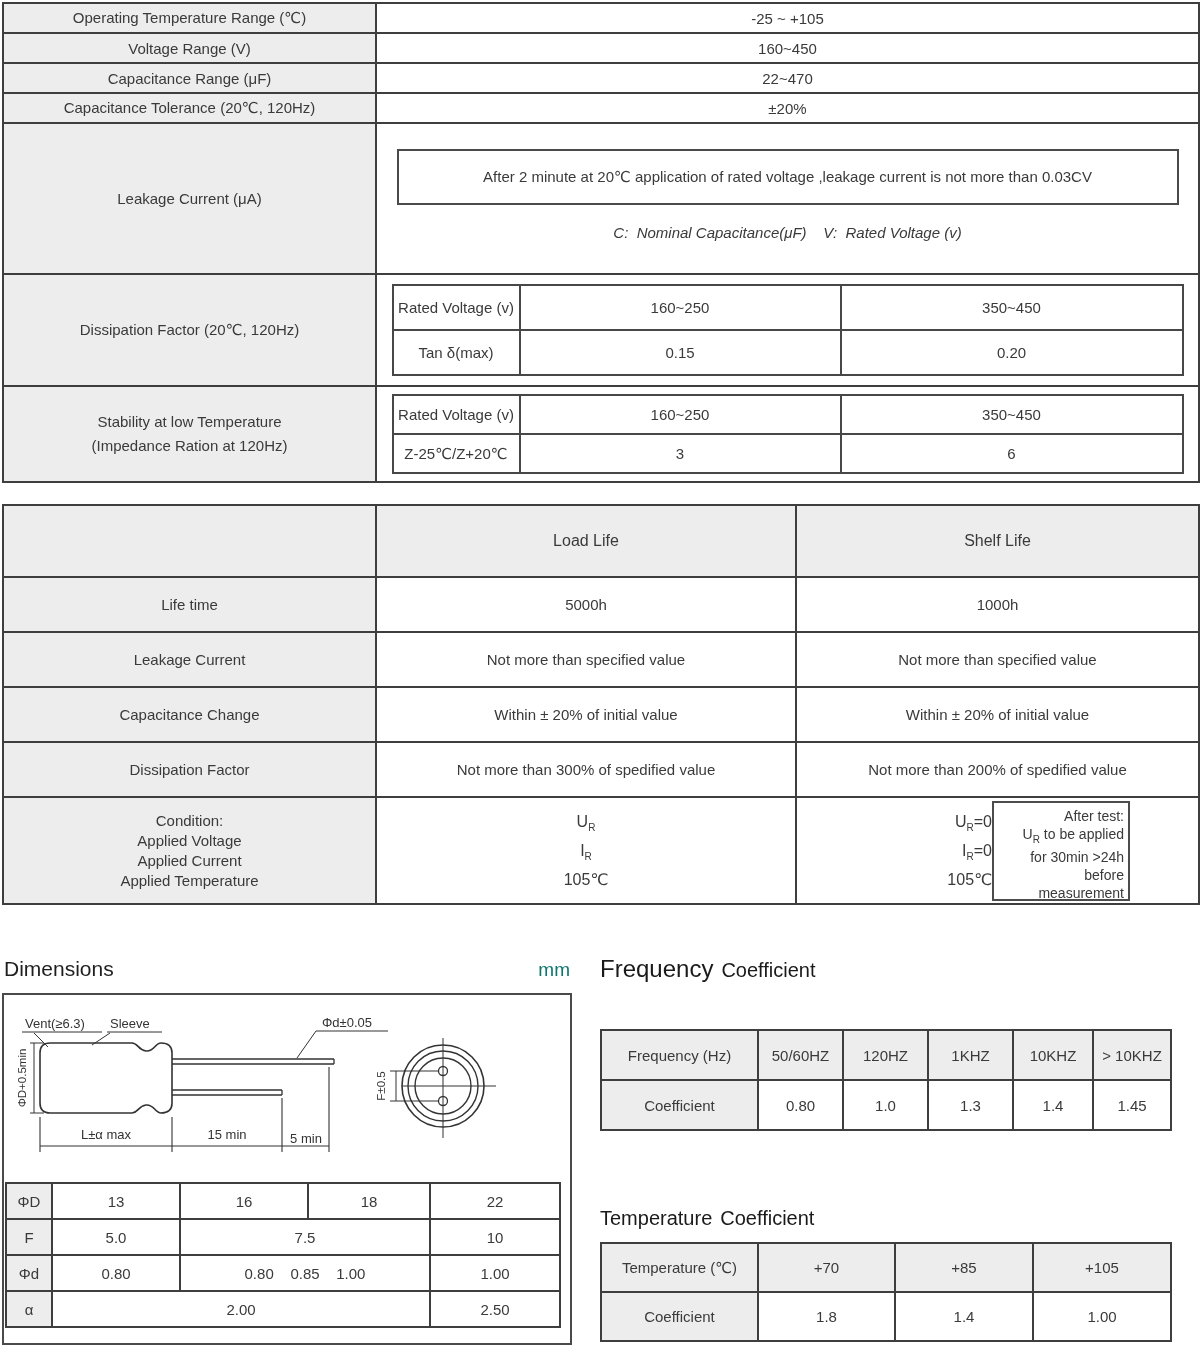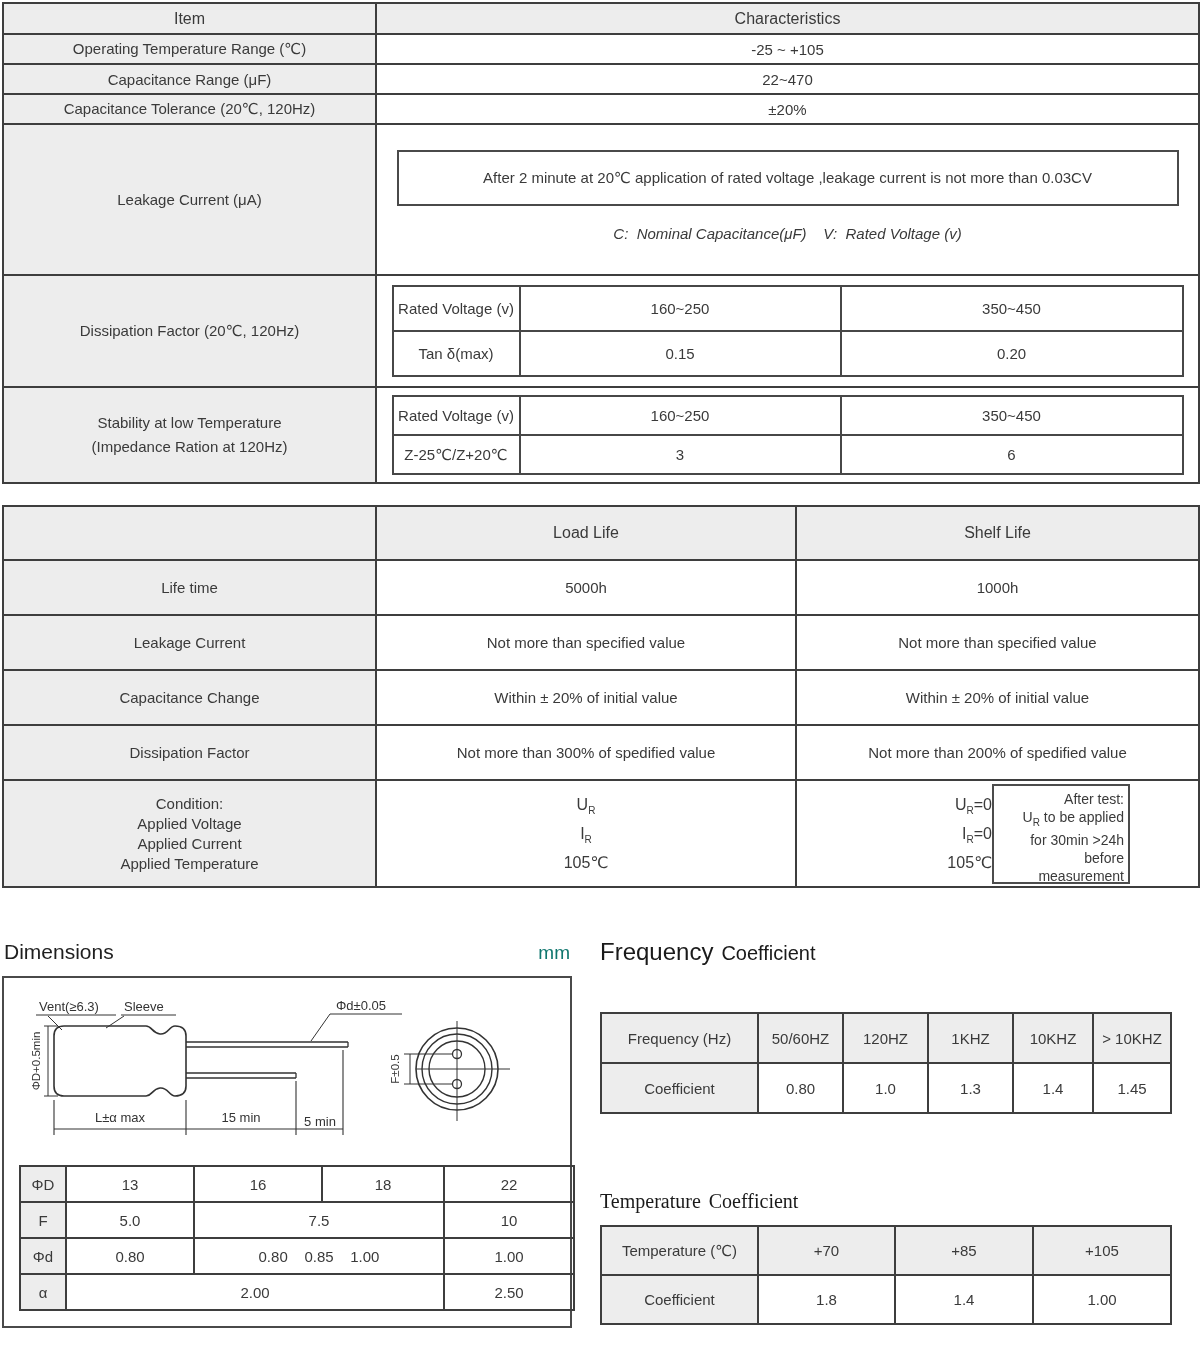--- a/index.html
+++ b/index.html
@@ -36,21 +36,21 @@
   .nest-wrap { height:112px; }
   .nest-wrap2 { height:96px; }
   .nested { width:790px; margin:3px auto; background:#fff; }
   .nested td { border:2px solid #474747; background:#fff; font-size:15px; text-align:center; vertical-align:middle; }
   .nested.d td { height:45px; }
   .nested.s td { height:39px; }
   .item2line div { line-height:24px; }
 
   
   .life { width:1196px; margin-top:21px; }
-  .life .hdr td { height:54px; font-size:16px; }
+  .life .hdr td { height:72px; font-size:16px; }
   .life .r td { height:55px; }
   .life .cond td { height:107px; }
   .cond-label div { line-height:20px; font-size:15px; }
   .cond-mid div { line-height:23px; font-size:16px; }
   sub { font-size:10px; }
   .cond-shelf { display:flex; align-items:center; height:100%; }
   .cond-shelf .txt { width:195px; text-align:right; }
   .cond-shelf .txt div { line-height:23px; font-size:16px; }
   .atbox {
     width:138px; height:100px; margin-left:0;
@@ -59,56 +59,56 @@
   }
 
   
   .bottom { display:flex; margin-top:44px; }
   .left-col { width:570px; }
   .right-col { width:570px; margin-left:28px; }
 
   .dim-title-row { display:flex; justify-content:space-between; align-items:flex-end; height:32px; padding:0 2px; }
   .dim-title { font-size:21px; color:#1f1f1f; }
   .dim-unit { font-size:19px; color:#0f766e; }
-  .dim-box { margin-top:12px; border:2px solid #4a4a4a; width:570px; height:352px;padding-left:14px; }
+  .dim-box { margin-top:12px; border:2px solid #4a4a4a; width:570px; height:352px; }
   .dim-box svg { display:block; }
   .dimt { width:554px; margin:0 0 0 1px; }
   .dimt td { height:36px; }
 
   .freq-title { margin-top:6px; display:flex; align-items:baseline; gap:8px; }
   .t-big { font-size:24px; color:#1a1a1a; }
   .t-med { font-size:20px; color:#1a1a1a; }
   .coef { width:570px; }
   .coef td { height:50px; }
   .freq-tbl { margin-top:46px; }
-  .temp-title { margin-top:76px; display:flex; align-items:baseline; gap:8px;font-family:Liberation Serif, serif; }
+  .temp-title { margin-top:76px; display:flex; align-items:baseline; gap:8px; }
   .temp-tbl { margin-top:12px; }
   .temp-tbl td { height:49px; }
 
   svg text { font-size:13px; fill:#333; font-family:"Liberation Sans","DejaVu Sans",sans-serif; }
   svg .small { font-size:11.5px; }
 </style>
 </head>
 <body>
 
 <div class="page">
 
   <table class="t spec">
     <colgroup>
         <col style="width:373px">
         <col style="width:823px">
       </colgroup>
     <tbody>
-        <tr class="hdr">
-      <td class="g">Item</td>
-      <td class="g">Characteristics</td>
-    </tr>
     <tr class="r">
       <td class="g">Operating Temperature Range (℃)</td>
       <td>-25 ~ +105</td>
+    </tr>
+    <tr class="r">
+      <td class="g">Voltage Range (V)</td>
+      <td>160~450</td>
     </tr>
     <tr class="r">
       <td class="g">Capacitance Range (μF)</td>
       <td>22~470</td>
     </tr>
     <tr class="r">
       <td class="g">Capacitance Tolerance (20℃, 120Hz)</td>
       <td>±20%</td>
     </tr>
     <tr>

